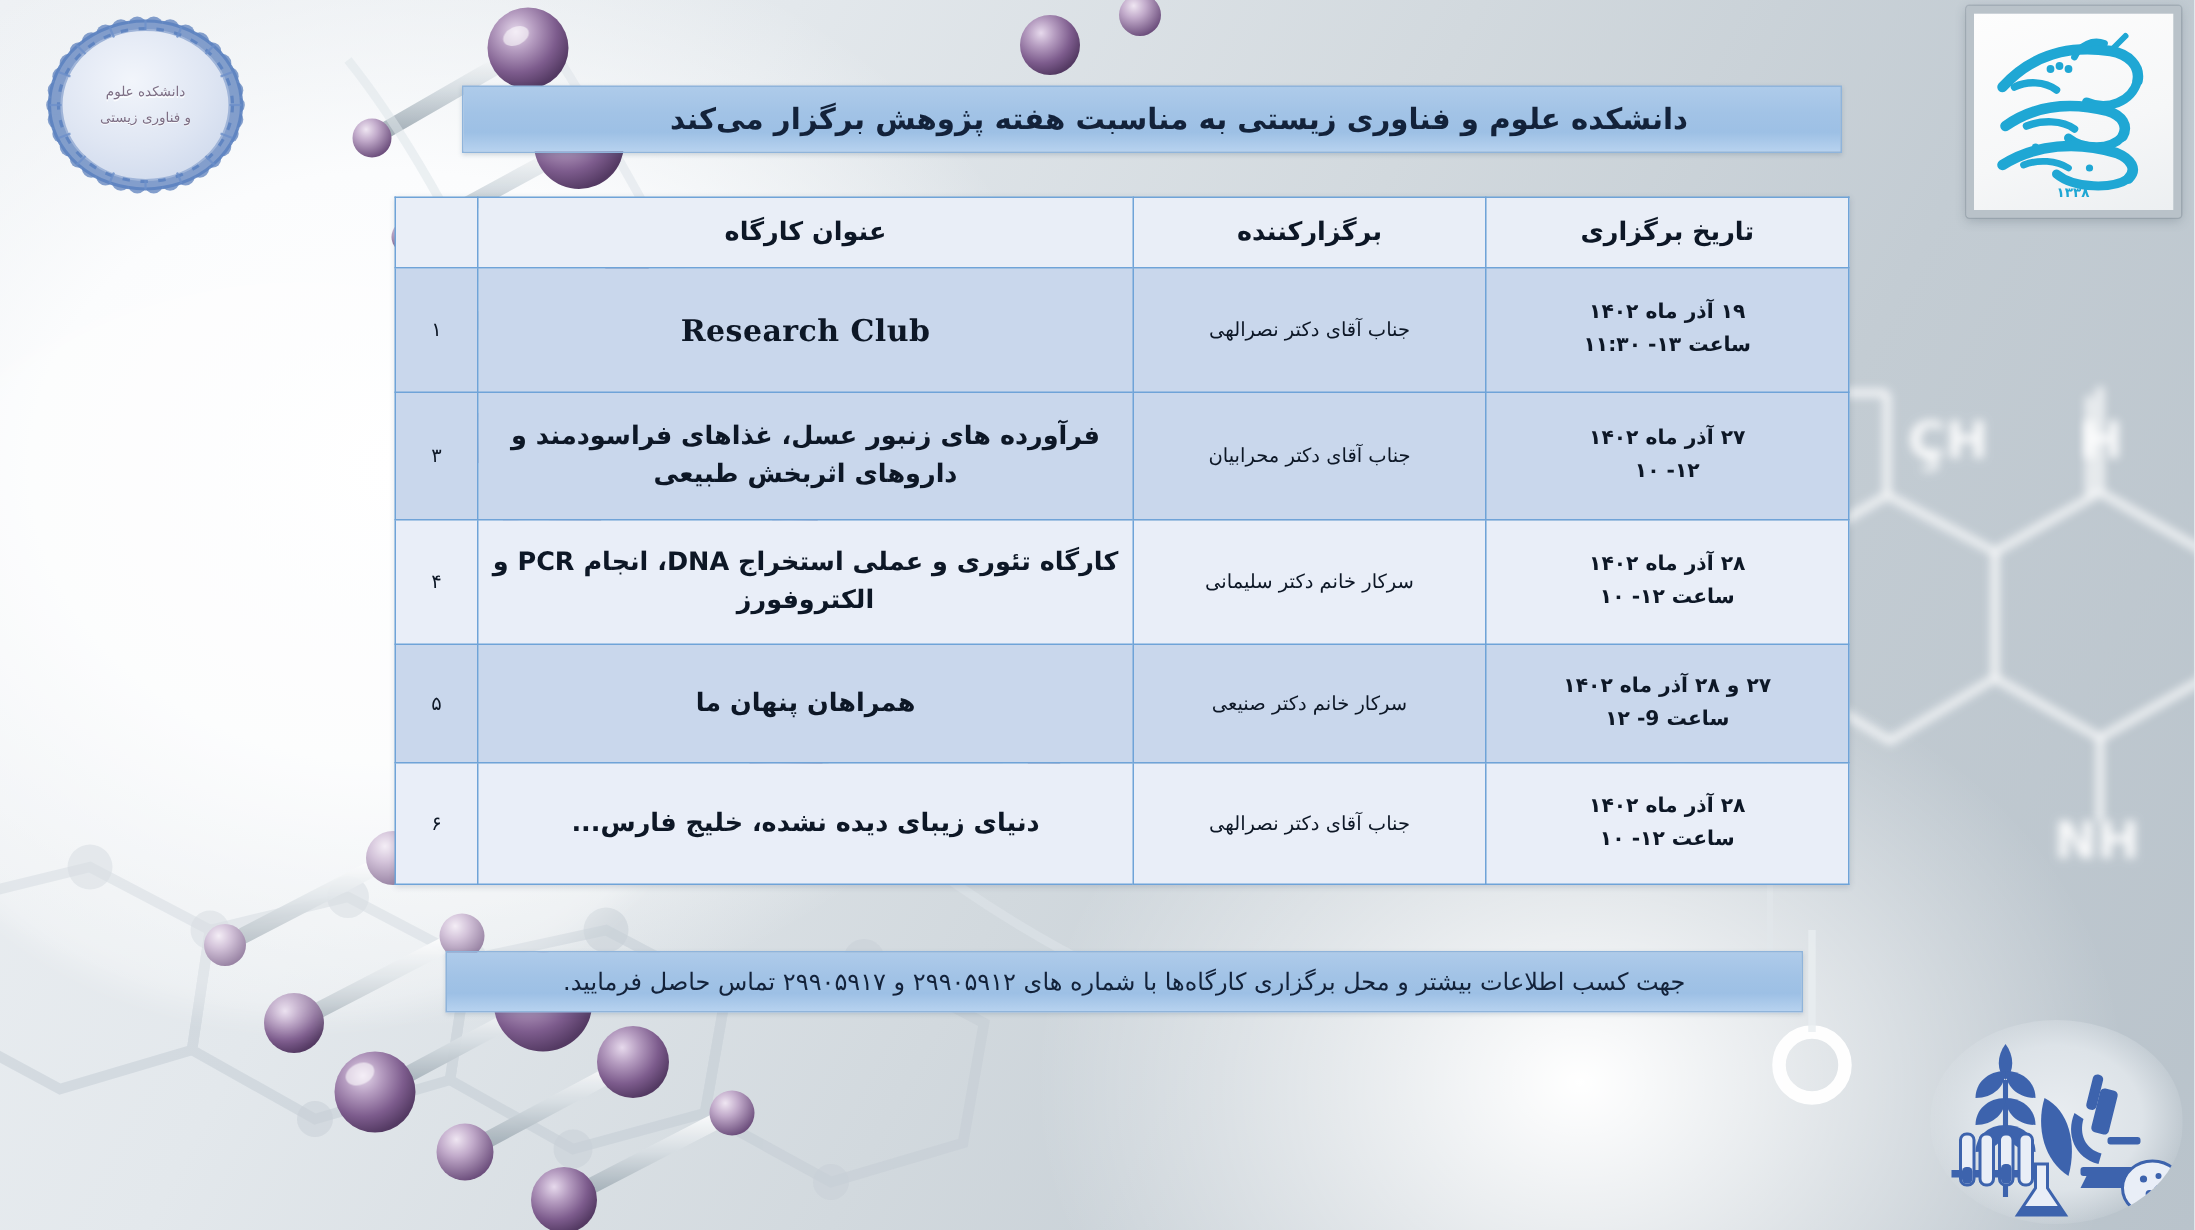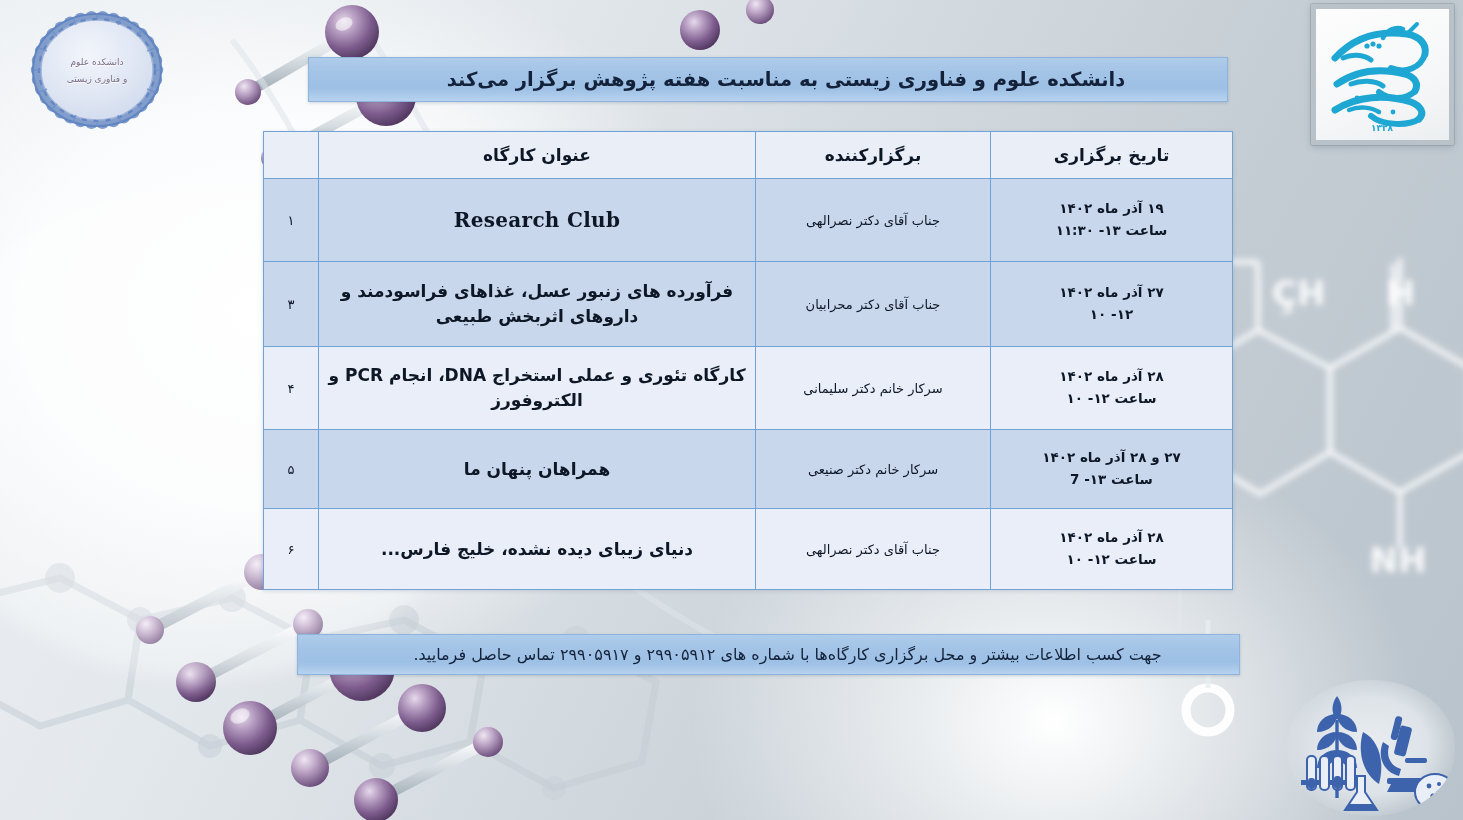--- a/index.html
+++ b/index.html
@@ -53,21 +53,21 @@
     color:#13223a;
     font-family:"DejaVu Sans","Liberation Sans",sans-serif;
     text-align:center;
   }
   #banner-title{
     left:308px;top:57px;width:882px;height:43px;
     font-size:19.5px;font-weight:700;letter-spacing:0;padding-left:36px;
   }
   #banner-contact{
     left:297px;top:634px;width:903px;height:39px;
-    font-size:16px;font-weight:400;padding-left:38px;
+    font-size:16px;font-weight:400;
   }
 
   
   #workshop-table{
     position:absolute;left:263px;top:131px;width:969px;
     border-collapse:collapse;
     table-layout:fixed;
     box-shadow:0 1px 4px rgba(60,80,100,.18);
   }
   #workshop-table td,#workshop-table th{
@@ -472,21 +472,21 @@
           <span class="dline">۲۸ آذر ماه ۱۴۰۲</span>
           <span class="dline">ساعت ۱۲- ۱۰</span>
         </td>
         <td class="cell-host">سرکار خانم دکتر سلیمانی</td>
         <td class="cell-title">کارگاه تئوری و عملی استخراج DNA، انجام PCR و الکتروفورز</td>
         <td class="cell-num">۴</td>
       </tr>
       <tr class="row-odd r5">
         <td class="cell-date">
           <span class="dline">۲۷ و ۲۸ آذر ماه ۱۴۰۲</span>
-          <span class="dline">ساعت ۱۳- 7</span>
+          <span class="dline">ساعت 9- ۱۲</span>
         </td>
         <td class="cell-host">سرکار خانم دکتر صنیعی</td>
         <td class="cell-title">همراهان پنهان ما</td>
         <td class="cell-num">۵</td>
       </tr>
       <tr class="row-even r6">
         <td class="cell-date">
           <span class="dline">۲۸ آذر ماه ۱۴۰۲</span>
           <span class="dline">ساعت ۱۲- ۱۰</span>
         </td>

